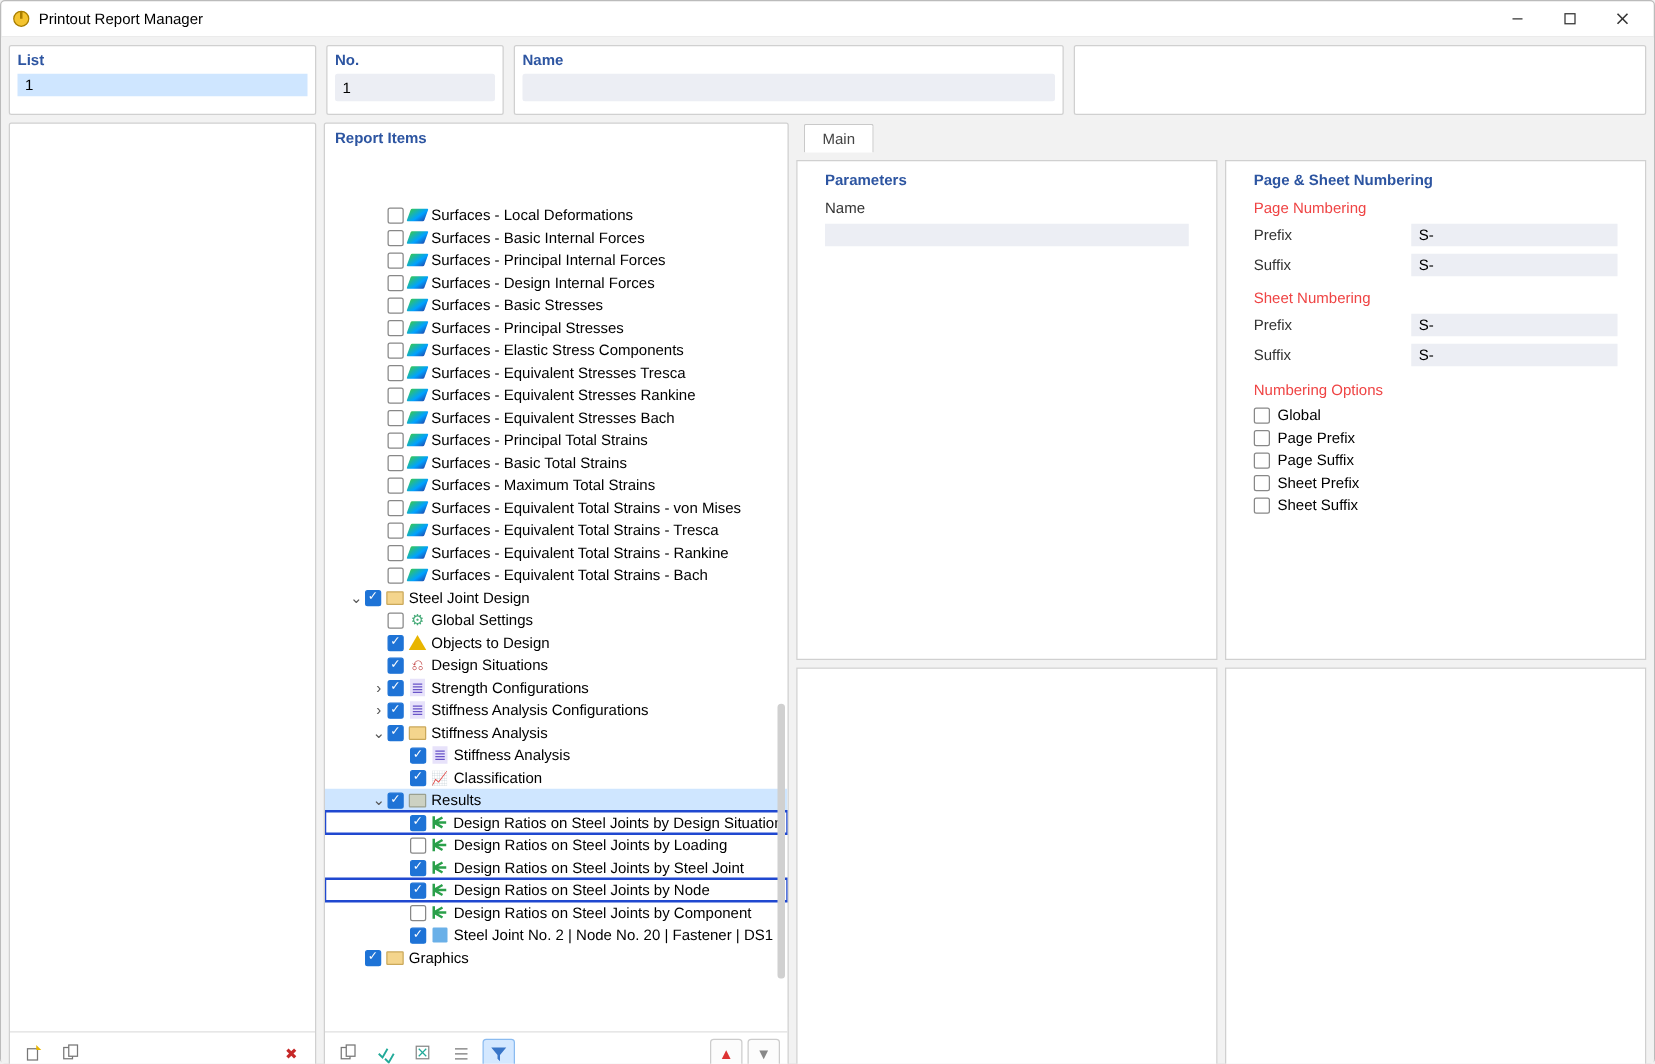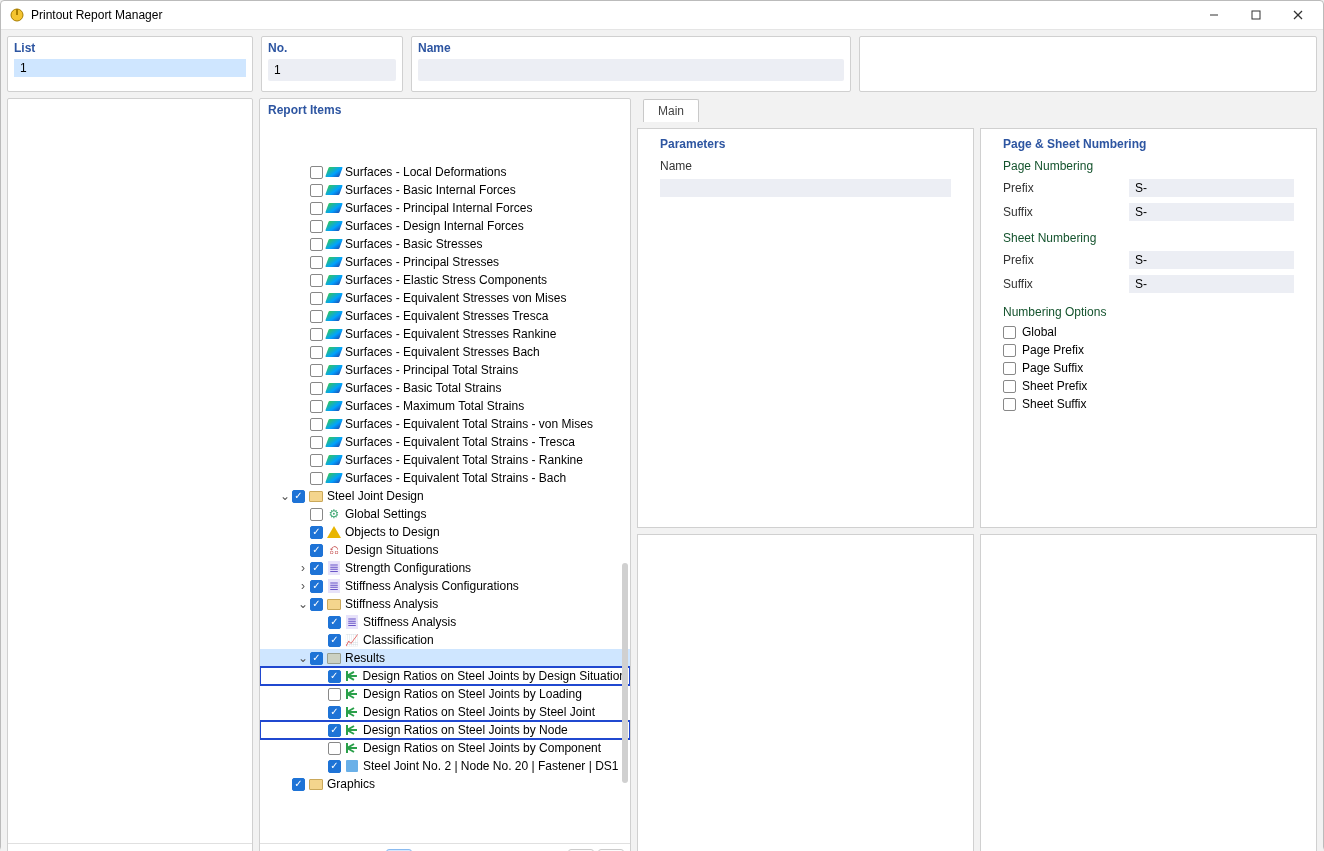--- a/index.html
+++ b/index.html
@@ -34,21 +34,21 @@
 
 .right-stack { width: 680px; display: flex; flex-direction: column; gap: 6px; }
 .tab-row { display: flex; height: 24px; align-items: flex-end; }
 .tab { background: #fff; border: 1px solid #c9c9c9; border-bottom: none; padding: 4px 14px; color: #444; border-radius: 2px 2px 0 0; margin-left: 6px; }
 .params-row { flex: 0 0 400px; display: flex; gap: 6px; }
 .params-panel, .numbering-panel { flex: 1; background: #fff; border: 1px solid #d0d0d0; padding: 8px 22px; }
 .pheader { color: #2d55a1; font-weight: 600; margin-bottom: 8px; }
 .field-row { display: flex; align-items: center; margin-bottom: 6px; gap: 6px; }
 .field-row .lbl { width: 120px; color: #333; }
 .field-row .inp { flex: 1; background: #eceef4; height: 18px; padding: 0 6px; display: flex; align-items: center; max-width: 180px; }
-.section-title { color: #14532d; margin: 6px 0; }
+.section-title { color: #ef4444; margin: 6px 0; }
 .chk-row { display: flex; align-items: center; gap: 6px; margin-bottom: 4px; }
 .chk { width: 13px; height: 13px; border: 1px solid #888; border-radius: 2px; background: #fff; display: flex; align-items: center; justify-content: center; }
 .chk.checked { background: #1e73d6; border-color: #1e73d6; }
 .chk.checked::after { content: "✓"; color: #fff; font-size: 10px; line-height: 1; }
 
 .preview-row { flex: 1; display: flex; gap: 6px; }
 .preview-panel { flex: 1; background: #fff; border: 1px solid #d0d0d0; }
 
 .footer { height: 38px; display: flex; align-items: center; padding: 0 10px; gap: 6px; border-top: 1px solid #e0e0e0; background: #fff; }
 .footer .spacer { flex: 1; }
@@ -214,29 +214,20 @@
               </span>
               <span>Surfaces - Elastic Stress Components</span>
             </div>
             <div class="tree-row">
               <span class="indent" style="width:36px"></span>
               <span class="twisty"></span>
               <span class="chk "></span>
               <span class="row-icon">
                 <span class="surf-icon"></span>
               </span>
-              <span>Surfaces - Equivalent Stresses von Mises</span>
-            </div>
-            <div class="tree-row">
-              <span class="indent" style="width:36px"></span>
-              <span class="twisty"></span>
-              <span class="chk "></span>
-              <span class="row-icon">
-                <span class="surf-icon"></span>
-              </span>
               <span>Surfaces - Equivalent Stresses Tresca</span>
             </div>
             <div class="tree-row">
               <span class="indent" style="width:36px"></span>
               <span class="twisty"></span>
               <span class="chk "></span>
               <span class="row-icon">
                 <span class="surf-icon"></span>
               </span>
               <span>Surfaces - Equivalent Stresses Rankine</span>

